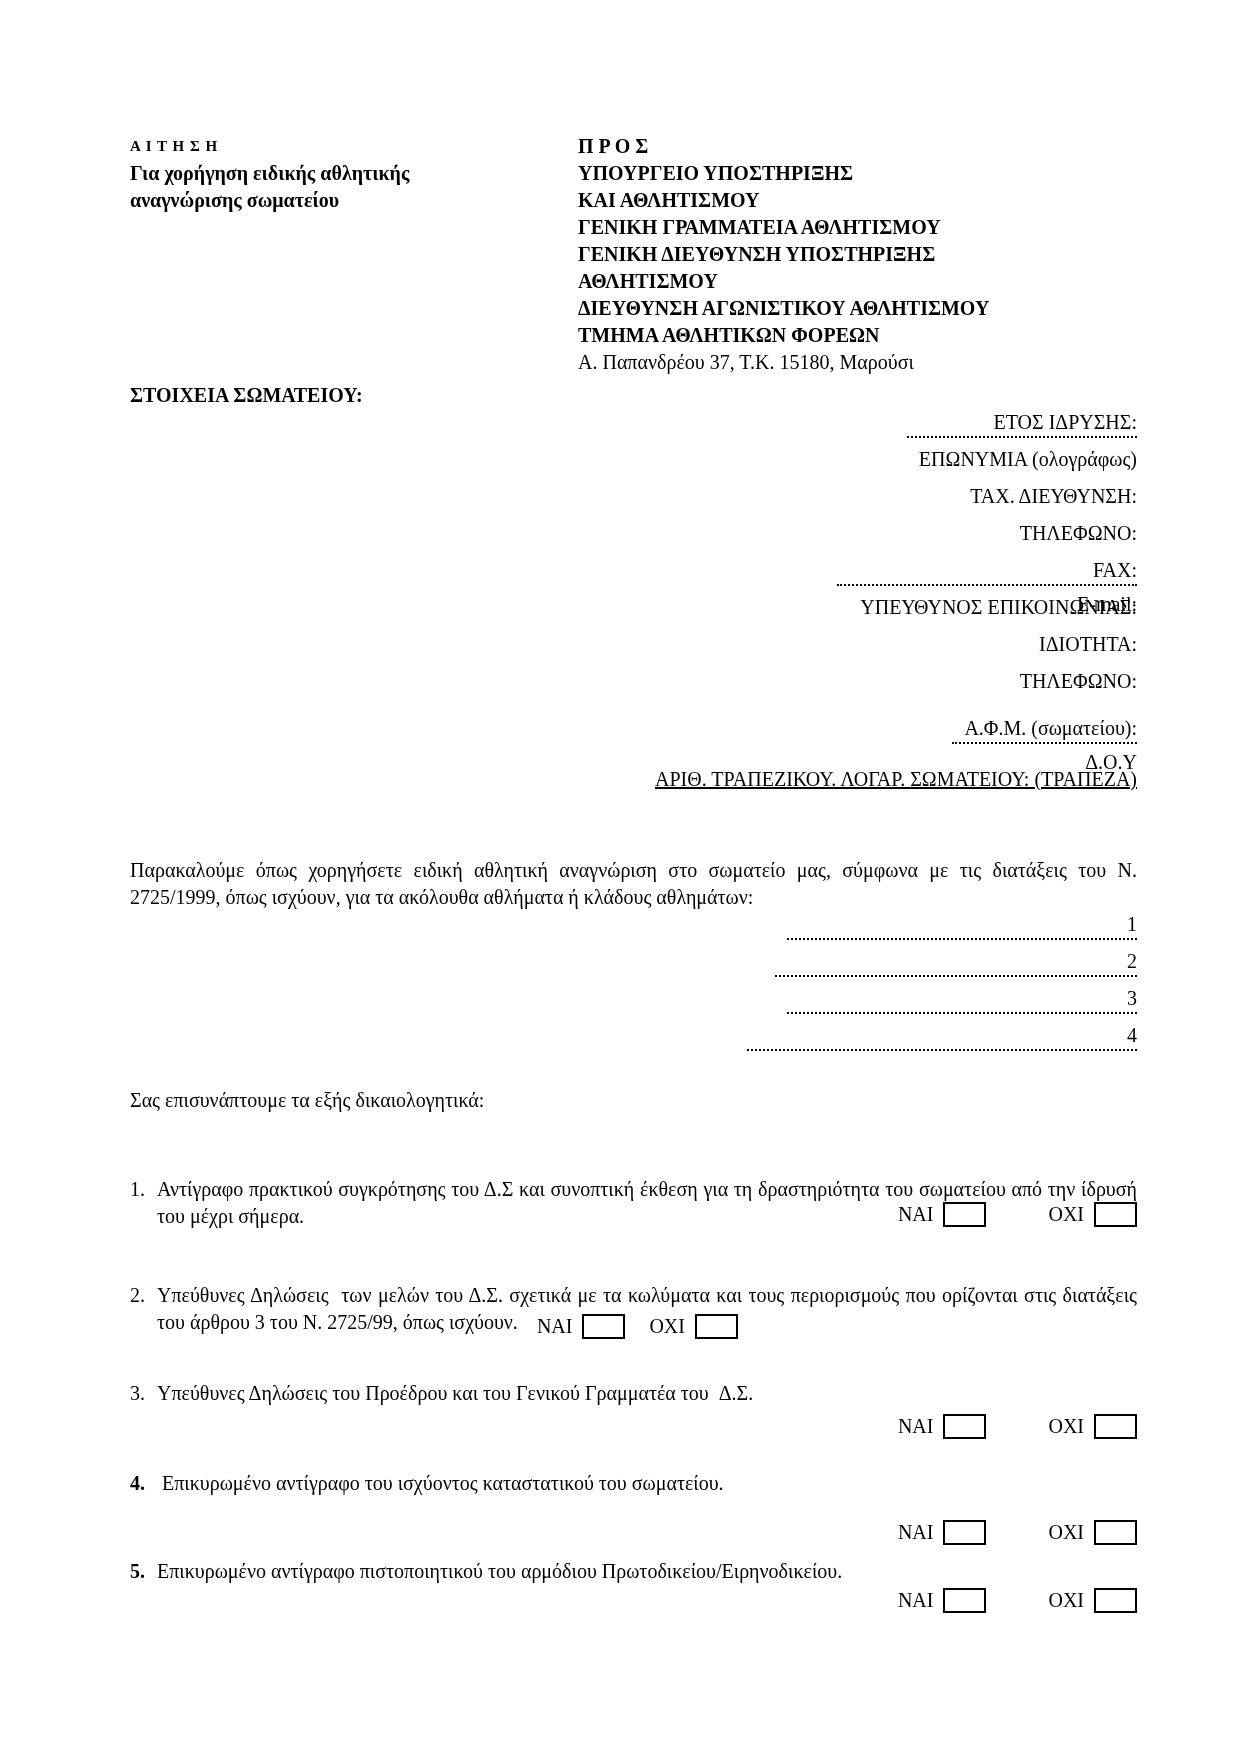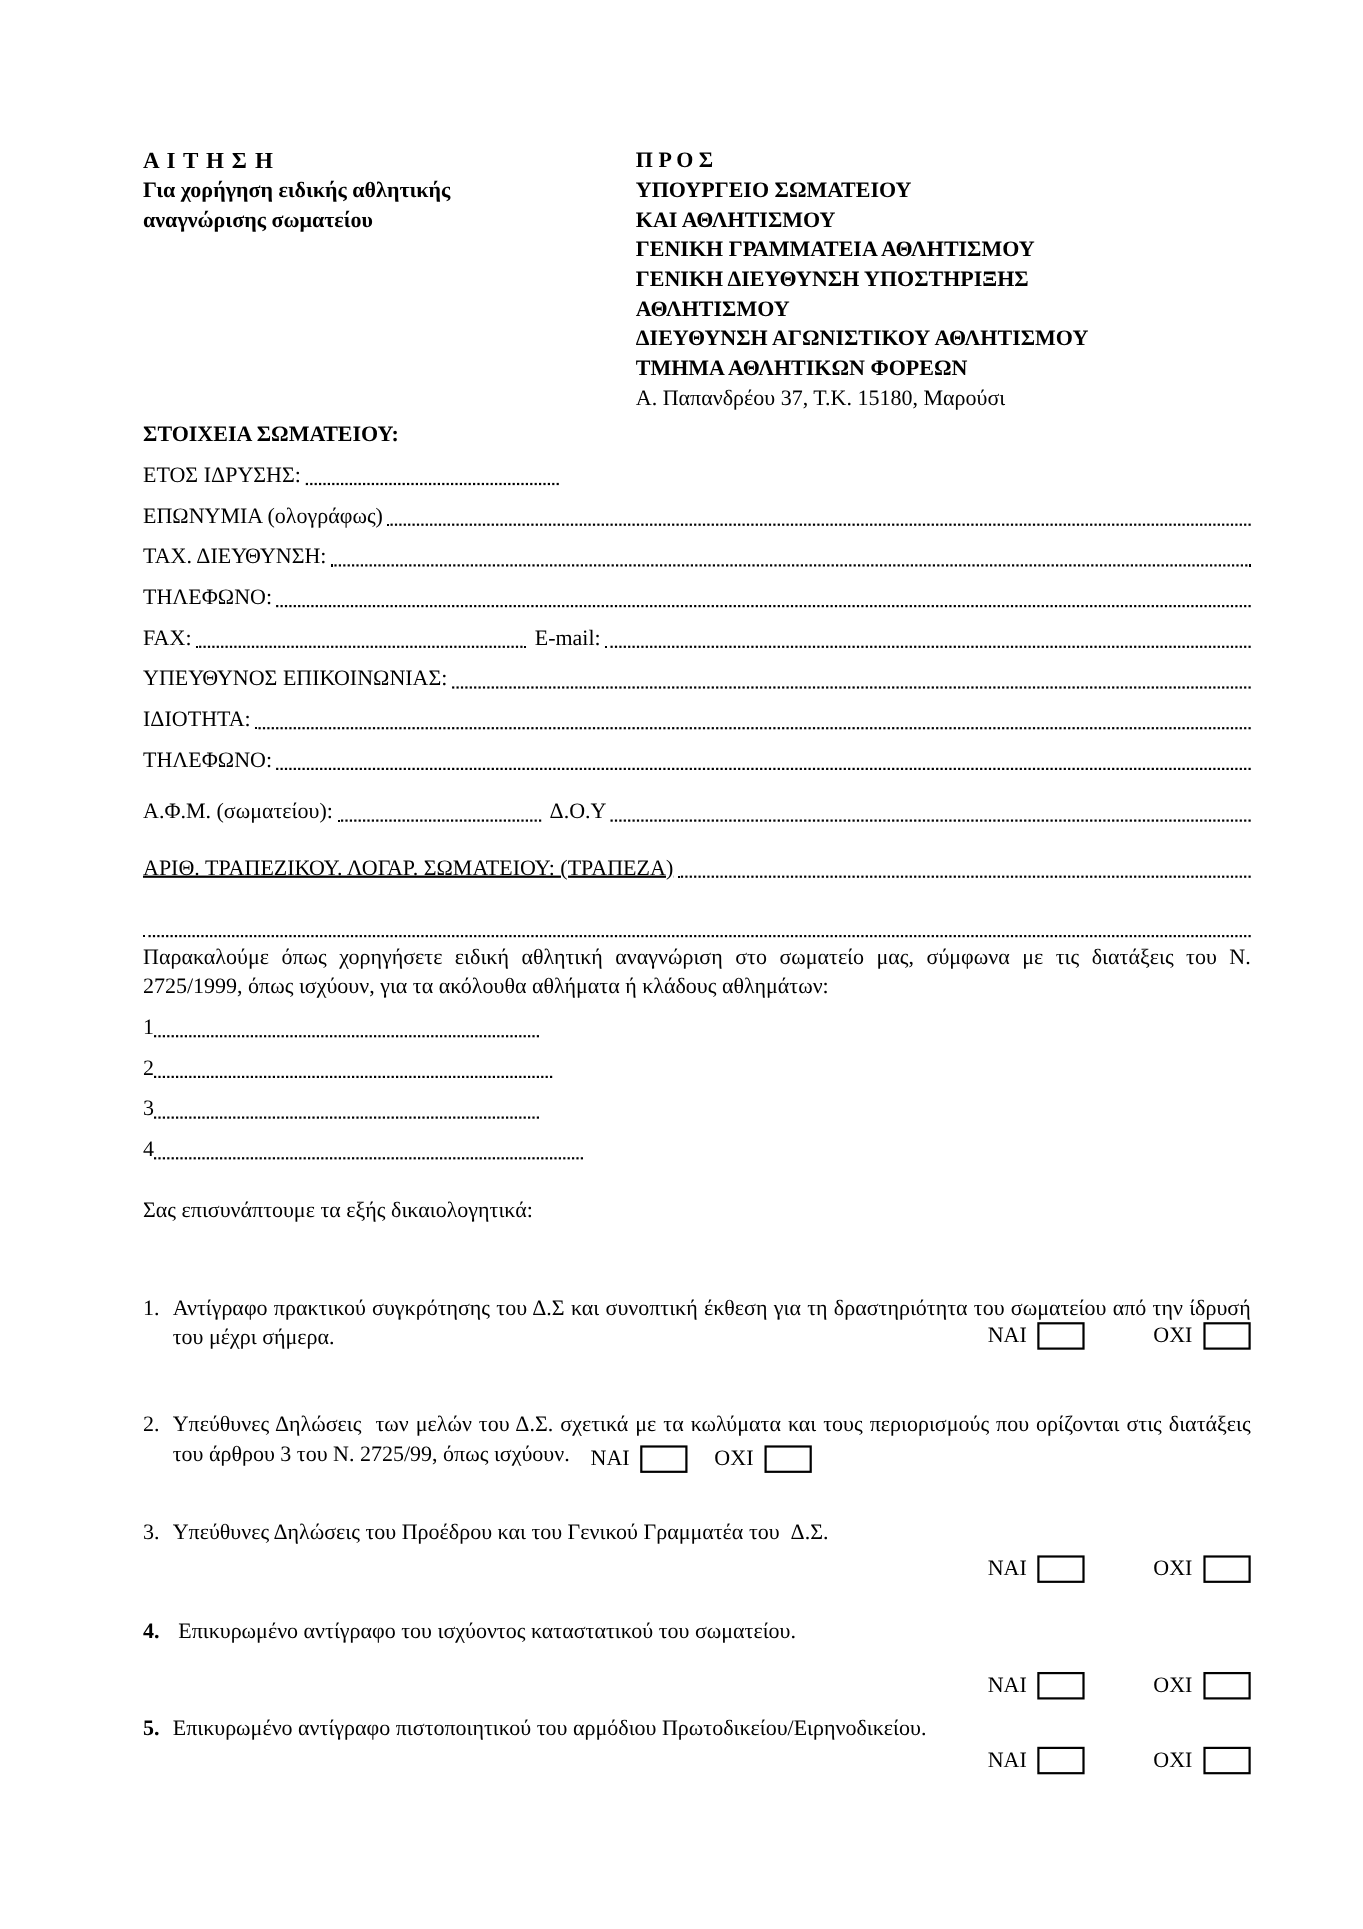--- a/index.html
+++ b/index.html
@@ -10,28 +10,28 @@
     font-family: "Liberation Serif", serif;
     position: relative;
   }
   .page {
     position: absolute; left: 130px; top: 133px; width: 1007px;
     font-size: 20px; line-height: 27px;
   }
   
   .header { display: flex; }
   .header-left { width: 400px; font-weight: bold; }
-  .header-left .app-title { letter-spacing: 1px; font-size: 21px; }
+  .header-left .app-title { letter-spacing: 1px; font-size: 15px; }
   .header-right { flex: 1; margin-left: 48px; }
   .header-right .r-line { font-weight: bold; }
   .header-right .r-addr { font-weight: normal; }
   .section-heading { font-weight: bold; margin-top: 6px; }
 
   
-  .frow { display: flex; height: 37px; align-items: flex-end; }
+  .frow { display: flex; height: 37px; align-items: flex-end; flex-direction: column; }
   .frow .lbl { white-space: pre; }
   .dots {
     border-bottom: 2px dotted #000;
     height: 0; margin-bottom: 5px; margin-left: 4px;
   }
   .fill { flex: 1; }
   .w230 { width: 230px; }
   .w300 { width: 300px; }
   .w185 { width: 185px; }
   .w350 { width: 350px; }
@@ -77,21 +77,21 @@
 <div class="page">
 
   <div class="header">
     <div class="header-left">
       <div class="app-title">Α Ι Τ Η Σ Η</div>
       <div>Για χορήγηση ειδικής αθλητικής</div>
       <div>αναγνώρισης σωματείου</div>
     </div>
     <div class="header-right">
       <div class="r-line">Π Ρ Ο Σ</div>
-      <div class="r-line">ΥΠΟΥΡΓΕΙΟ ΣΩΜΑΤΕΙΟΥ</div>
+      <div class="r-line">ΥΠΟΥΡΓΕΙΟ ΥΠΟΣΤΗΡΙΞΗΣ</div>
       <div class="r-line">ΚΑΙ ΑΘΛΗΤΙΣΜΟΥ</div>
       <div class="r-line">ΓΕΝΙΚΗ ΓΡΑΜΜΑΤΕΙΑ ΑΘΛΗΤΙΣΜΟΥ</div>
       <div class="r-line">ΓΕΝΙΚΗ ΔΙΕΥΘΥΝΣΗ ΥΠΟΣΤΗΡΙΞΗΣ</div>
       <div class="r-line">ΑΘΛΗΤΙΣΜΟΥ</div>
       <div class="r-line">ΔΙΕΥΘΥΝΣΗ ΑΓΩΝΙΣΤΙΚΟΥ ΑΘΛΗΤΙΣΜΟΥ</div>
       <div class="r-line">ΤΜΗΜΑ ΑΘΛΗΤΙΚΩΝ ΦΟΡΕΩΝ</div>
       <div class="r-addr">Α. Παπανδρέου 37, Τ.Κ. 15180, Μαρούσι</div>
     </div>
   </div>
 

